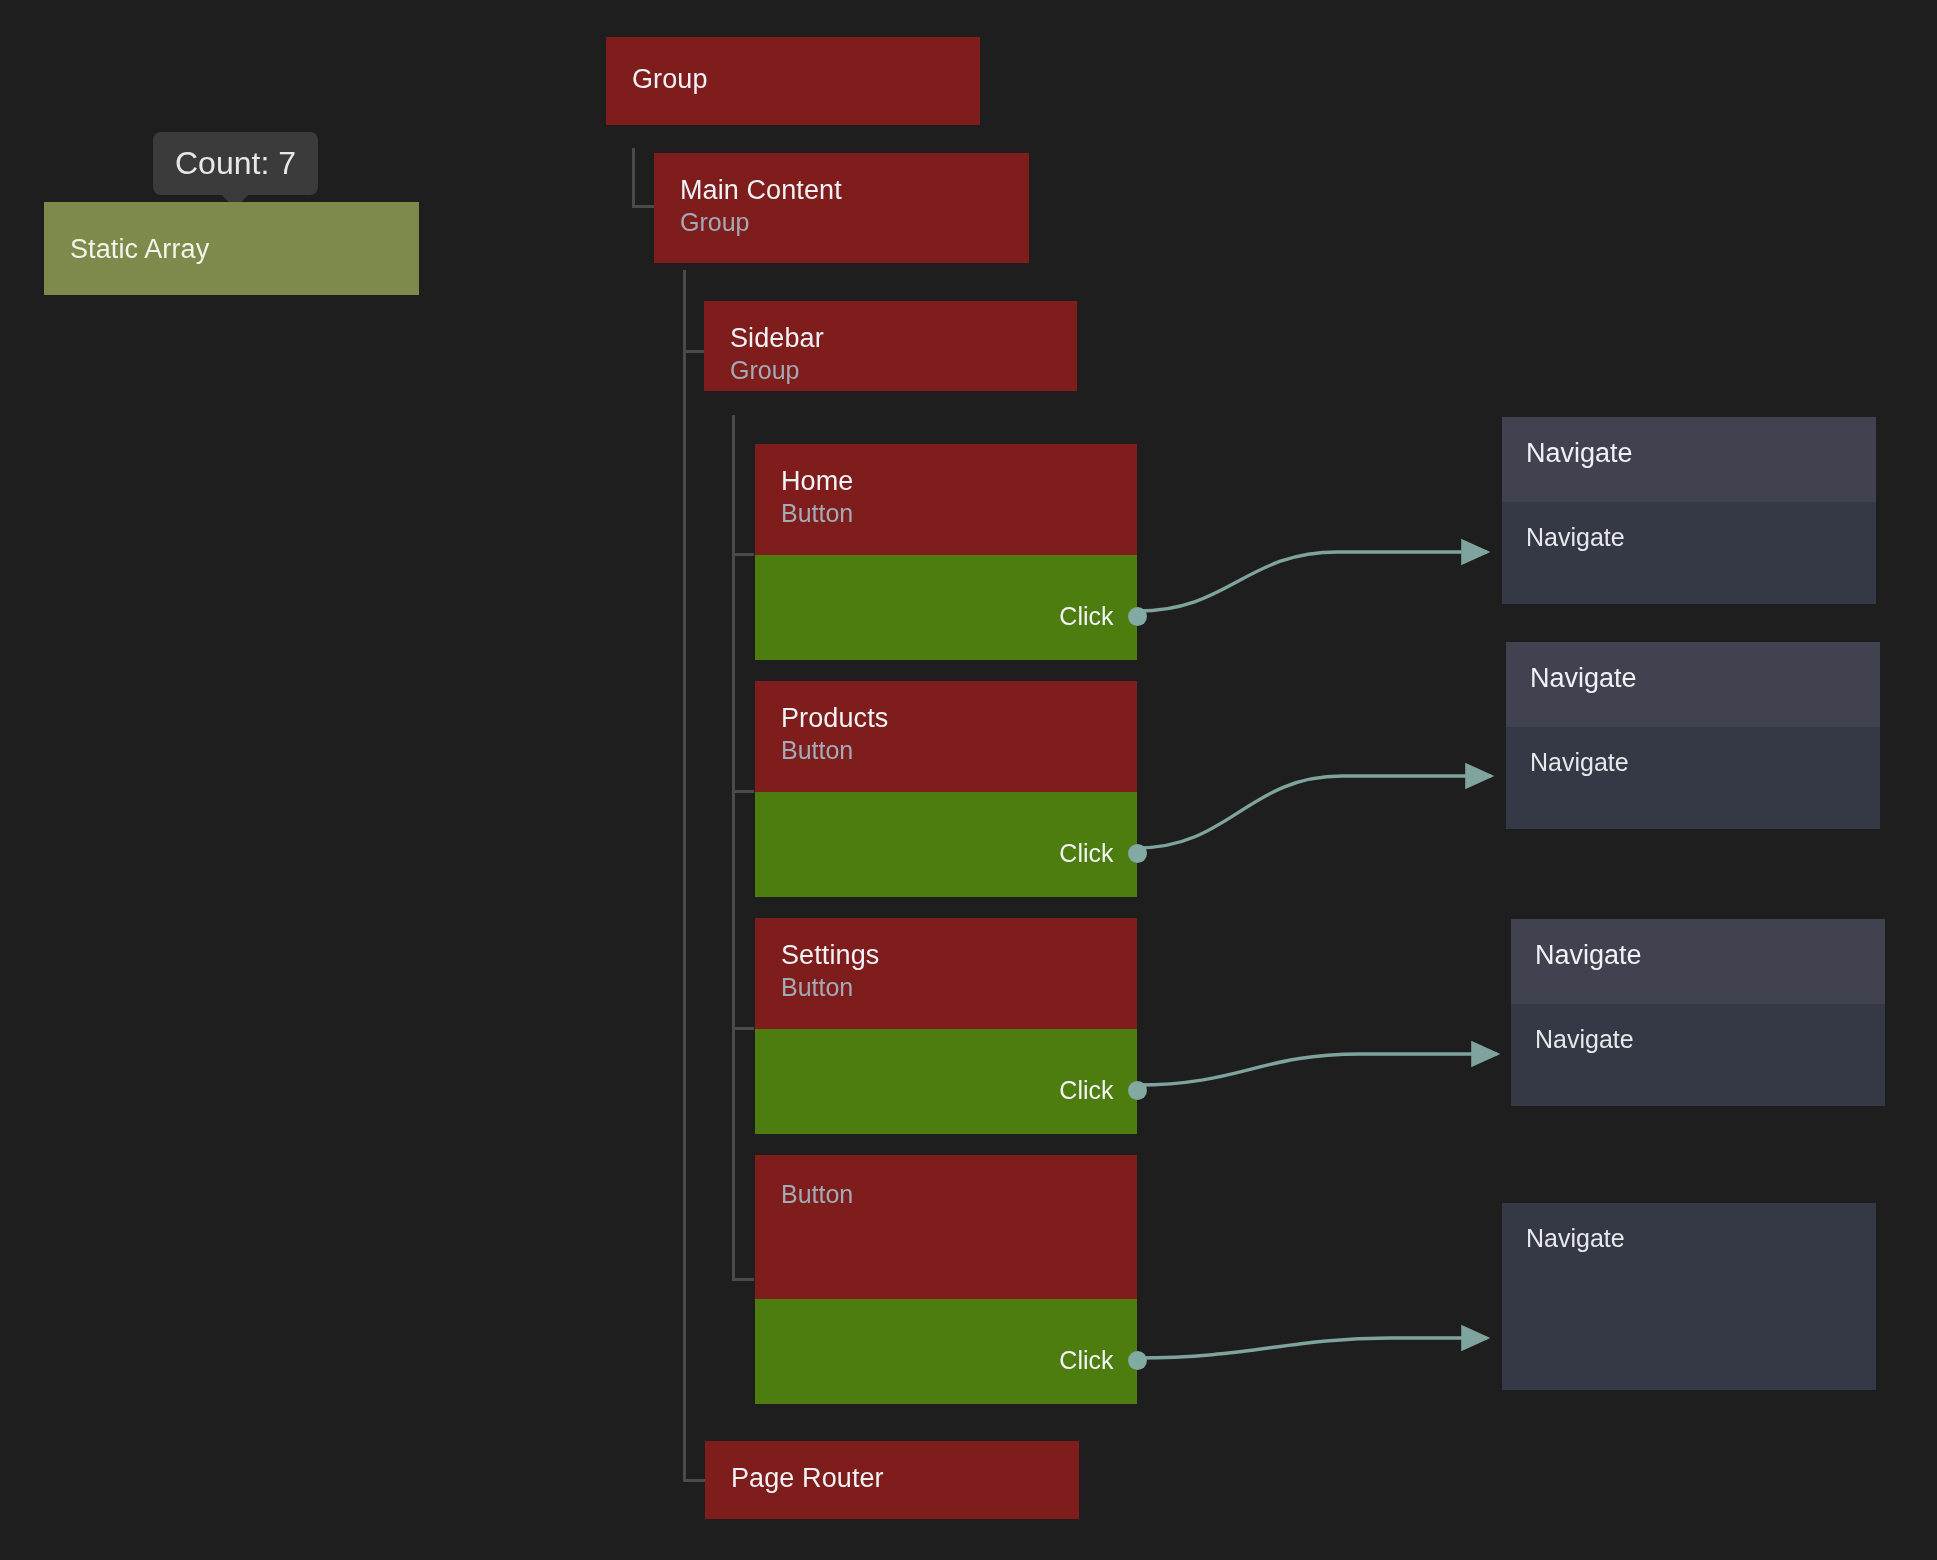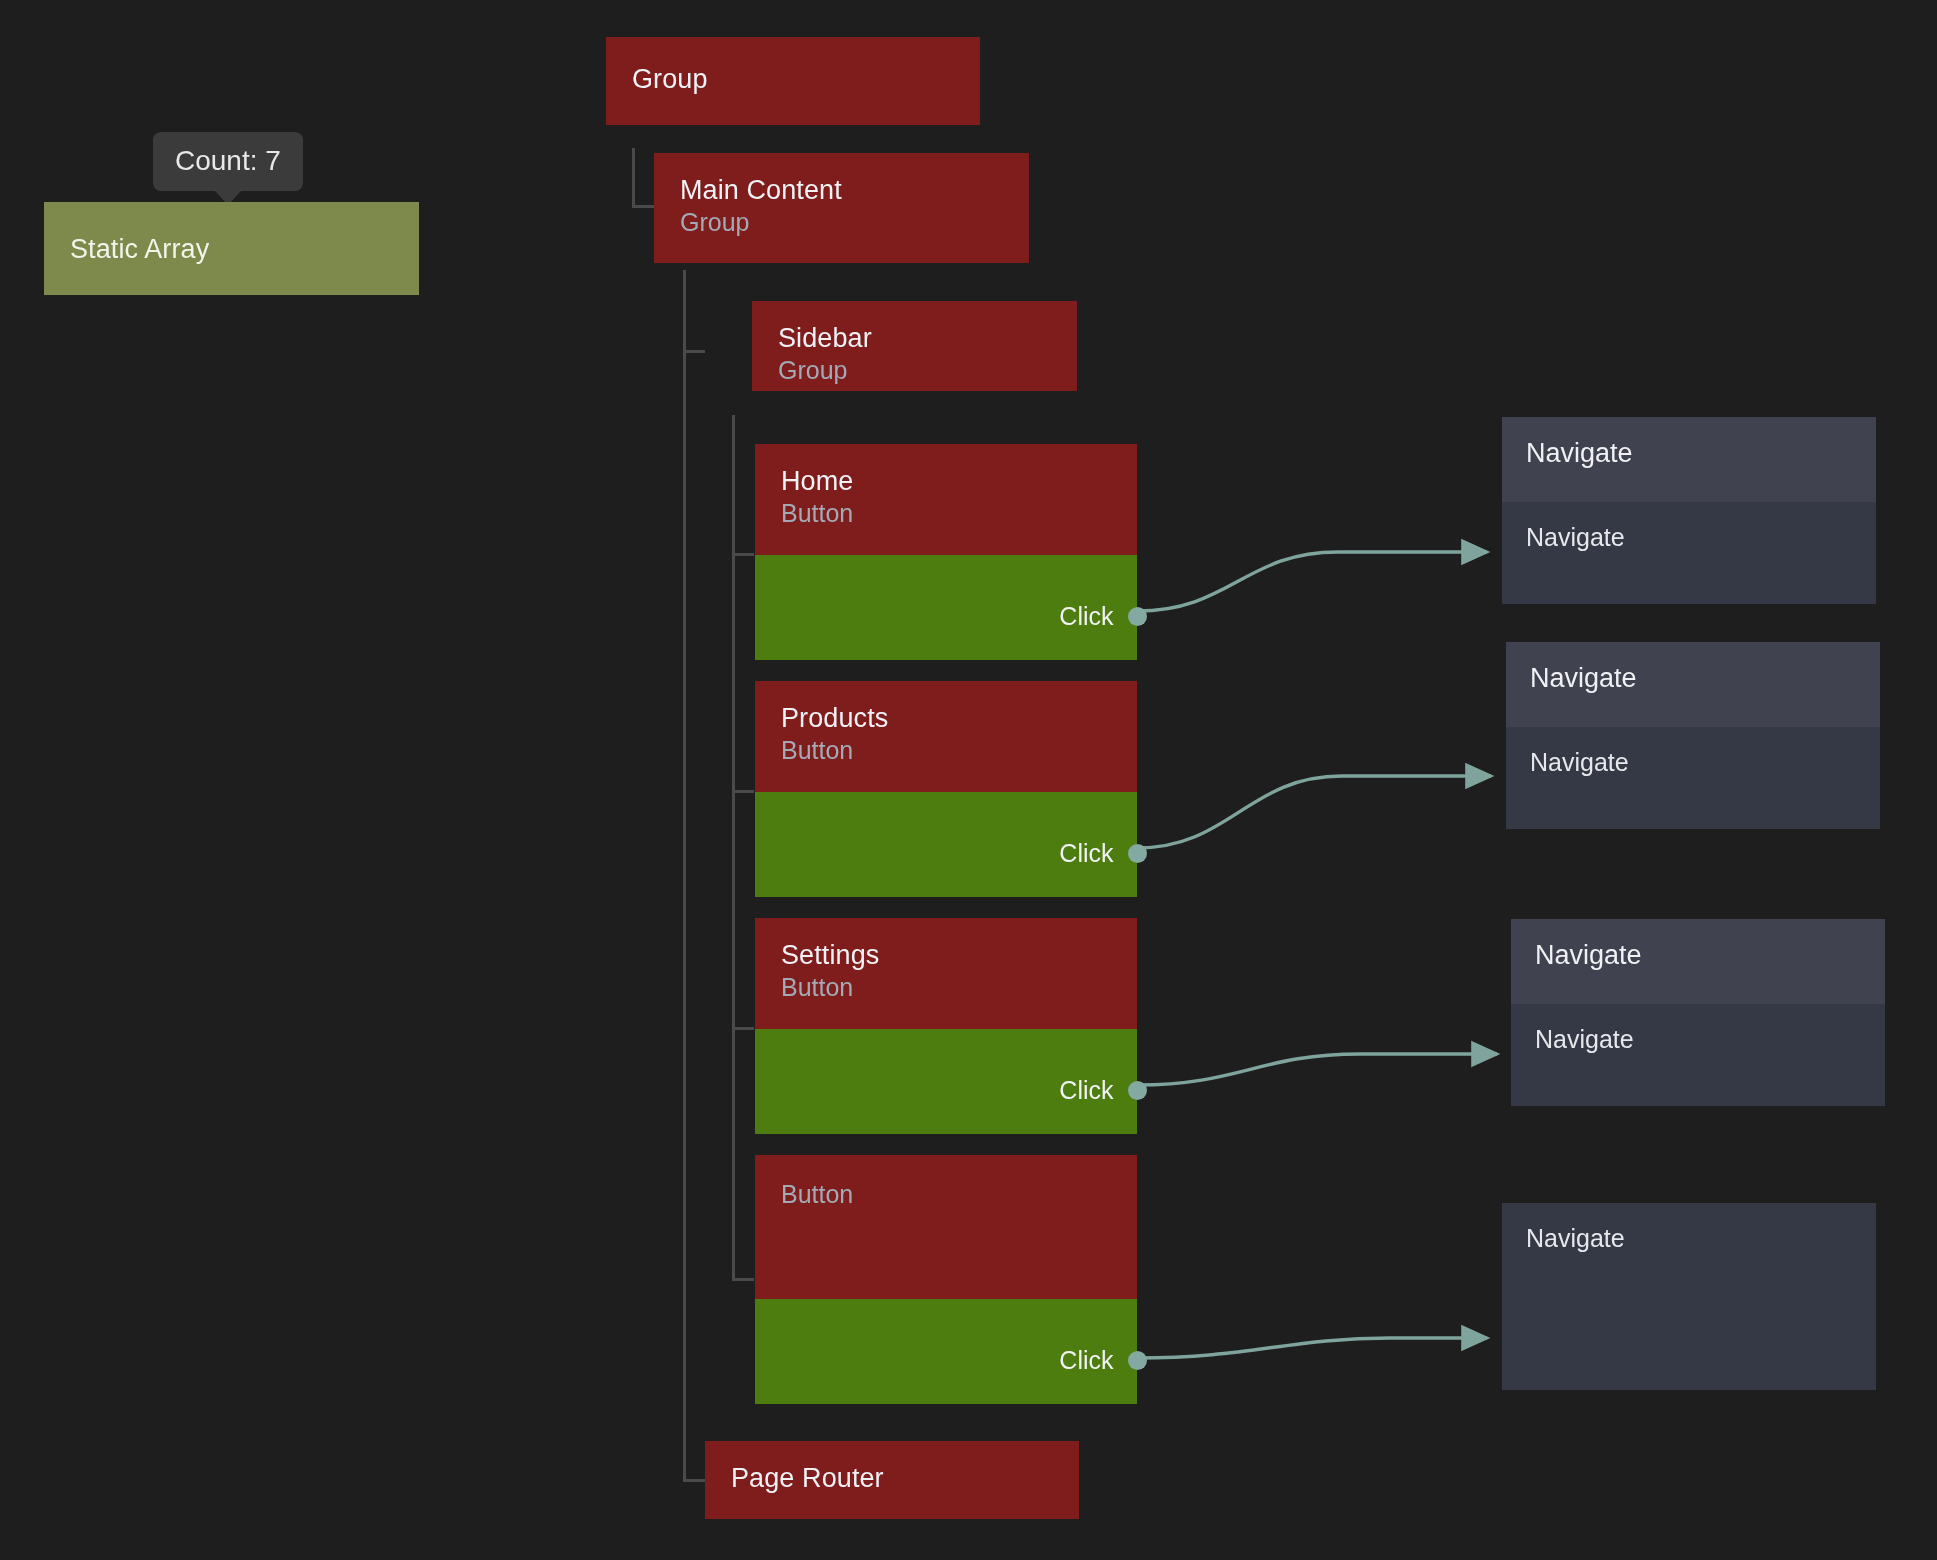--- a/index.html
+++ b/index.html
@@ -24,21 +24,21 @@
     display: flex;
     flex-direction: column;
   }
 
   
   .tooltip {
     position: absolute;
     background: #3b3b3b;
     color: #e8e8e8;
     border-radius: 8px;
-    font-size: 28px;
+    font-size: 32px;
     line-height: 1;
     padding: 15px 22px 16px 22px;
     white-space: nowrap;
   }
   .tooltip-arrow {
     position: absolute;
     left: 50%;
     bottom: -14px;
     margin-left: -14px;
     width: 0;
@@ -192,21 +192,21 @@
   </div>
 
   <div class="node node-blue" style="left:654px; top:153px; width:375px; height:110px;">
     <div class="n-head" style="height:110px;">
       <div class="n-title">Main Content</div>
       <div class="n-subtitle">Group</div>
     </div>
   </div>
 
   <div class="node node-blue" style="left:704px; top:301px; width:373px; height:110px;">
-    <div class="n-head" style="height:90px;margin-left:48px;">
+    <div class="n-head" style="height:90px;">
       <div class="n-title">Sidebar</div>
       <div class="n-subtitle">Group</div>
     </div>
   </div>
 
   <div class="node node-blue" style="left:755px; top:444px; width:382px; height:216px;">
     <div class="n-head" style="height:111px;">
       <div class="n-title">Home</div>
       <div class="n-subtitle">Button</div>
     </div>

